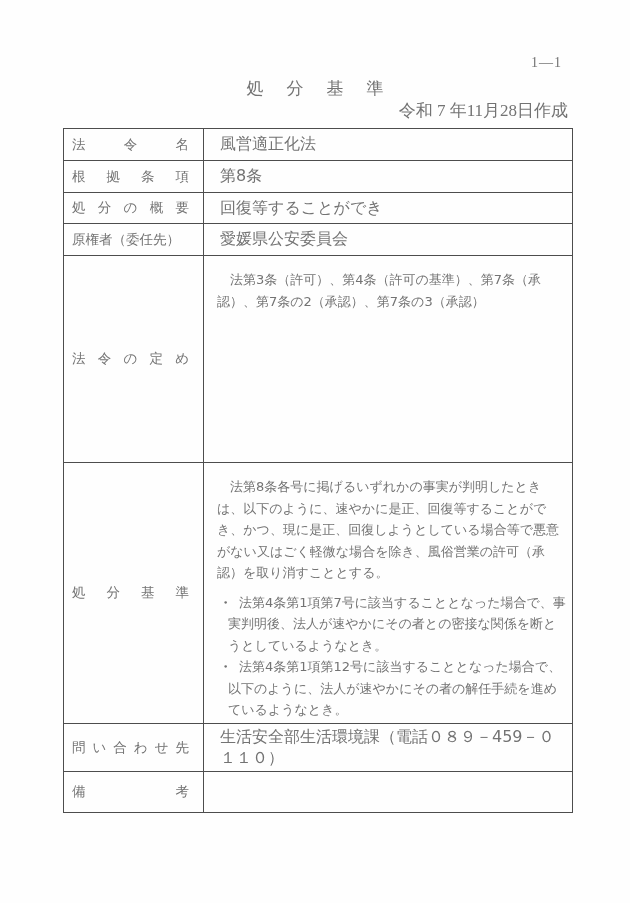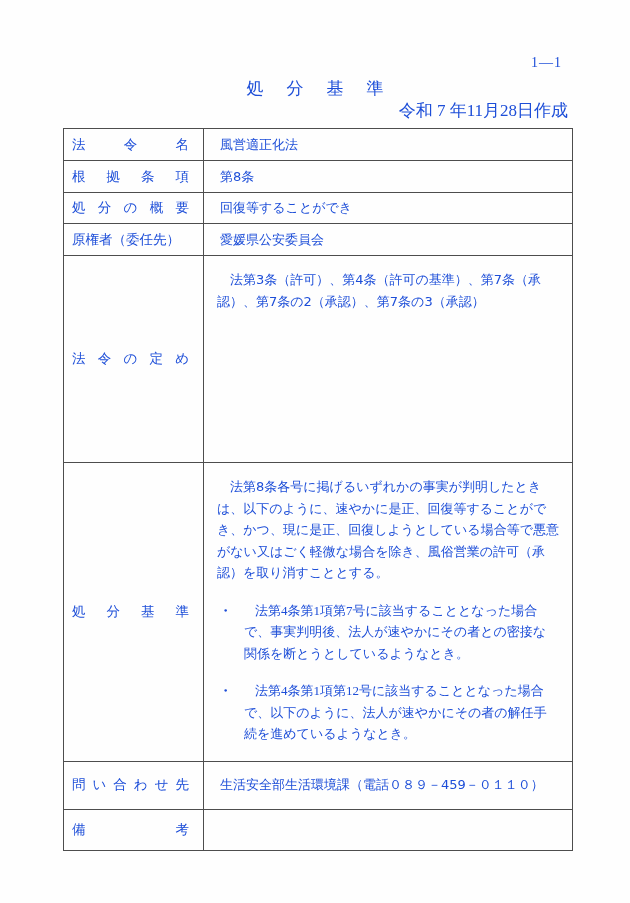--- a/index.html
+++ b/index.html
@@ -7,21 +7,21 @@
     padding: 0;
     background: #ffffff;
   }
   .page {
     position: relative;
     width: 630px;
     height: 903px;
     background: #fefefe;
     overflow: hidden;
     font-family: "Liberation Serif", "DejaVu Serif", serif;
-    color: #1d4ed8;
+    color: #737373;
   }
   .page-number {
     position: absolute;
     top: 54px;
     right: 68px;
     font-size: 14px;
     line-height: 17px;
     letter-spacing: 1px;
   }
   .doc-title {
@@ -65,21 +65,21 @@
     display: block;
   }
   .label-text[data-distribute] {
     display: flex;
     justify-content: space-between;
   }
   .value-cell {
     padding: 0 4px 0 16px;
     font-family: "DejaVu Sans", "Liberation Sans", sans-serif;
     font-weight: bold;
-    font-size: 13px;
+    font-size: 16px;
   }
   .value-cell.flow {
     vertical-align: top;
     padding: 5px 4px 0 5px;
     font-size: 13px;
     line-height: 21.5px;
   }
   .indent-par {
     text-indent: 13px;
     margin: 8px;
@@ -89,22 +89,21 @@
     padding-left: 19px;
   }
   .bullet-marker {
     position: absolute;
     left: 10px;
     top: 0;
     font-weight: bold;
   }
   .bullet-text {
     text-indent: 11px;
-    margin: 16px;
-    font-family: Liberation Serif, serif;
+    margin: 0;
   }
   .row-1 { height: 32px; }
   .row-2 { height: 32px; }
   .row-3 { height: 31px; }
   .row-4 { height: 32px; }
   .row-5 { height: 207px; }
   .row-6 { height: 261px; }
   .row-7 { height: 48px; }
   .row-8 { height: 41px; }
 </style>

